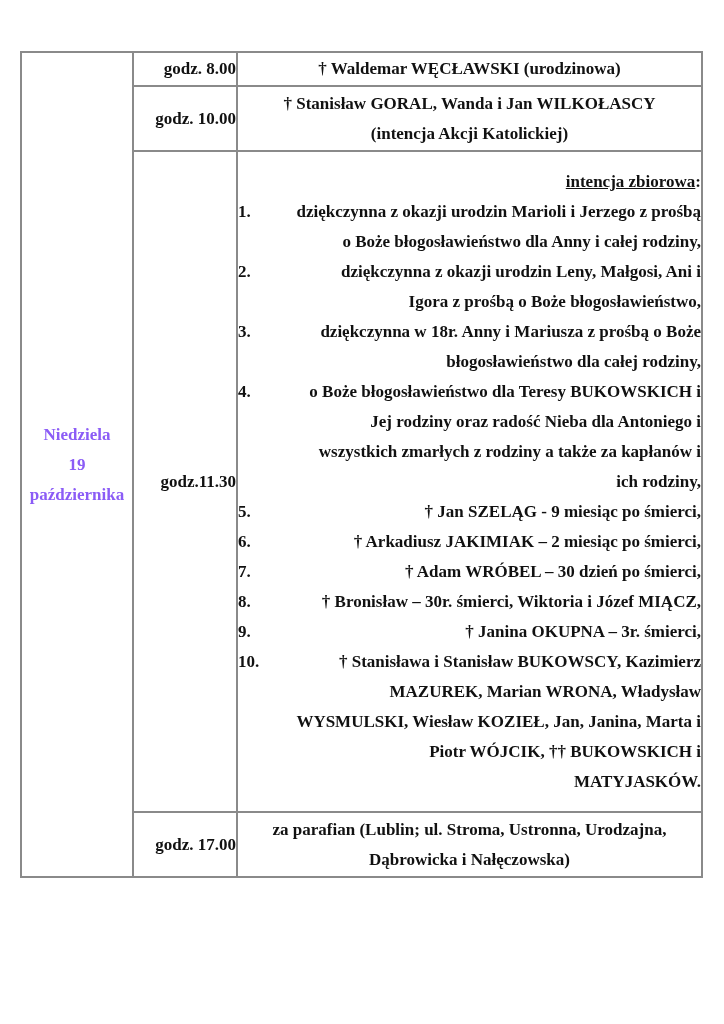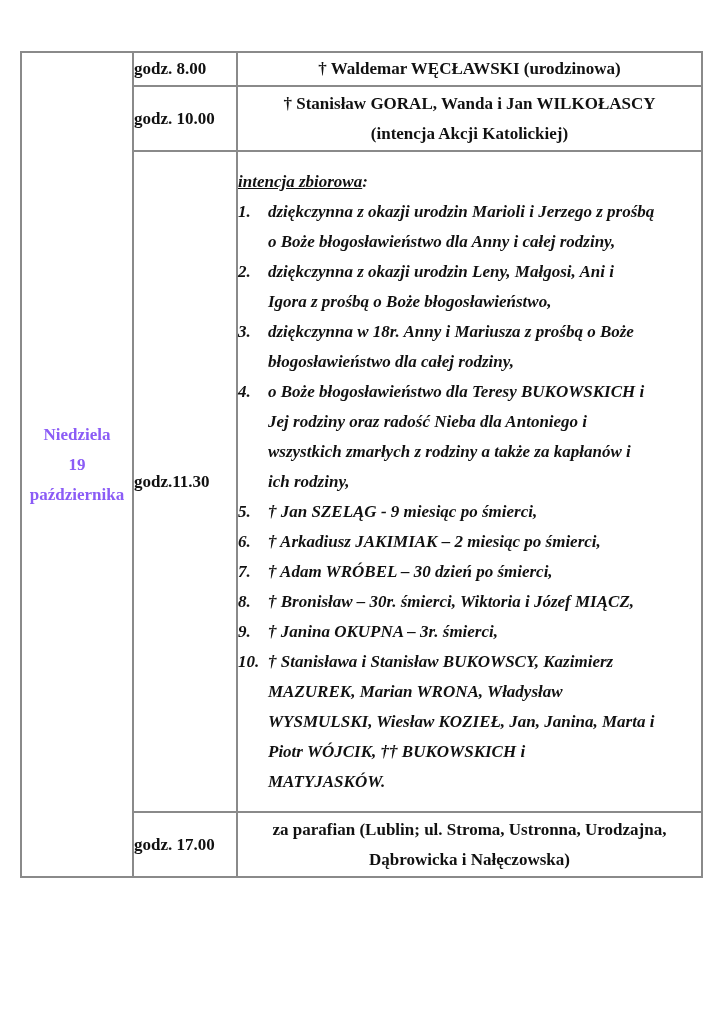--- a/index.html
+++ b/index.html
@@ -25,38 +25,37 @@
       table-layout: fixed;
     }
     .sheet td {
       border: 2px solid #8a8a8a;
       padding: 0;
       vertical-align: middle;
       font-size: 17px;
       line-height: 30px;
     }
     .col-day { width: 110px; text-align: center; }
-    .col-time { width: 102px; text-align: left; }
+    .col-time { width: 102px; text-align: right; }
     .col-intent { text-align: center; }
     .day-label {
       color: #8b5cf6;
       font-size: 17px;
       line-height: 30px;
       display: block;
     }
     .row-8 td { height: 32px; }
     .row-10 td { height: 63px; }
     .row-11 td { height: 659px; }
     .row-17 td { height: 63px; }
     .intent-single { display: block; line-height: 30px; }
     .collective {
-      text-align: left;
+      text-align: right;
       vertical-align: top;
       padding: 0 4px 4px 2px;
-      font-style: italic;
     }
     .collective-heading {
       text-decoration: underline;
       display: inline;
     }
     .collective-heading-colon { display: inline; }
     .intent-list {
       list-style: none;
       margin: 0;
       padding: 0;

